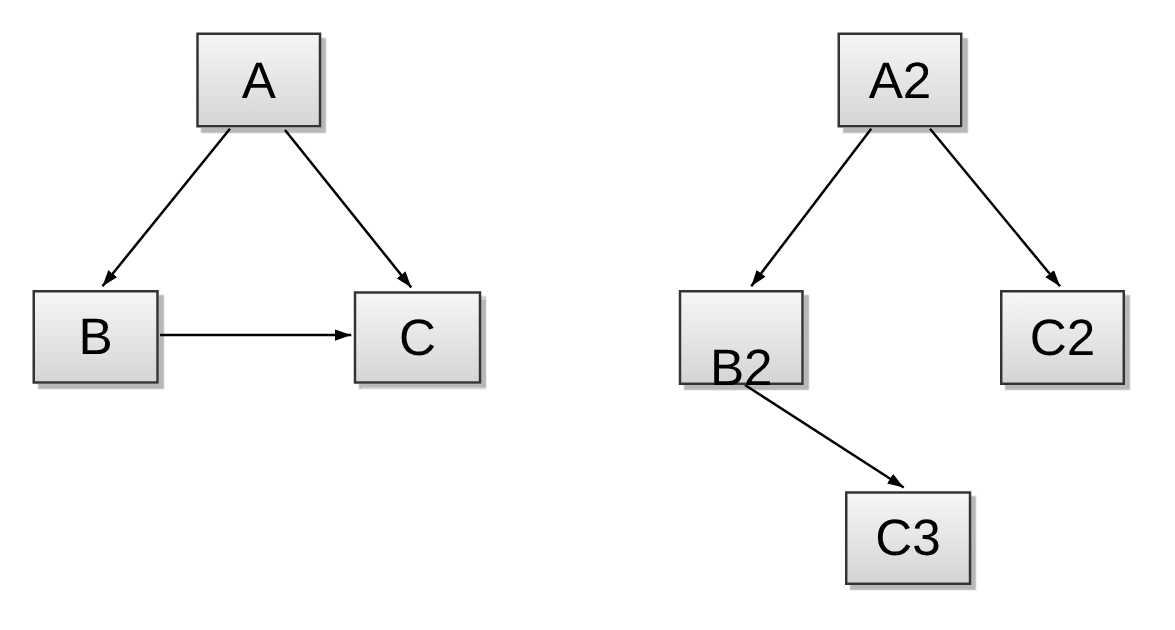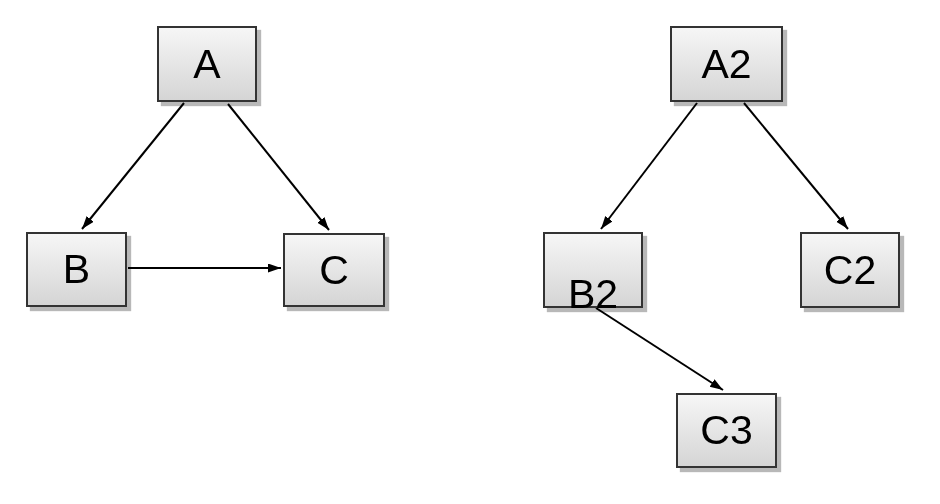--- a/index.html
+++ b/index.html
@@ -61,21 +61,21 @@
 
 <div class="node" style="left: 157px; top: 26px; width: 100px; height: 76px; border-color: rgb(51, 51, 51); background: linear-gradient(rgb(246, 246, 246) 0%, rgb(213, 213, 213) 100%);">
       <span class="node-label" style="color: rgb(0, 0, 0);">A</span>
     </div>
     <div class="node" style="left: 26px; top: 232px; width: 101px; height: 75px; border-color: rgb(51, 51, 51); background: linear-gradient(rgb(246, 246, 246) 0%, rgb(213, 213, 213) 100%);">
       <span class="node-label" style="color: rgb(0, 0, 0);">B</span>
     </div>
     <div class="node" style="left: 283px; top: 233px; width: 102px; height: 74px; border-color: rgb(51, 51, 51); background: linear-gradient(rgb(246, 246, 246) 0%, rgb(213, 213, 213) 100%);">
       <span class="node-label" style="color: rgb(0, 0, 0);">C</span>
     </div>
-    <div class="node" style="left: 670px; top: 26px; width: 113px; height: 76px; border-color: rgb(51, 51, 51); background: linear-gradient(rgb(246, 246, 246) 0%, rgb(213, 213, 213) 100%);">
+    <div class="node" style="left: 670px; top: 26px; width: 100px; height: 76px; border-color: rgb(51, 51, 51); background: linear-gradient(rgb(246, 246, 246) 0%, rgb(213, 213, 213) 100%);">
       <span class="node-label" style="color: rgb(0, 0, 0);">A2</span>
     </div>
     <div class="node" style="left: 543px; top: 232px; width: 100px; height: 76px; border-color: rgb(51, 51, 51); background: linear-gradient(rgb(246, 246, 246) 0%, rgb(213, 213, 213) 100%);">
       <span class="node-label" style="color: rgb(0, 0, 0); margin-top: 48px;">B2</span>
     </div>
     <div class="node" style="left: 800px; top: 232px; width: 100px; height: 76px; border-color: rgb(51, 51, 51); background: linear-gradient(rgb(246, 246, 246) 0%, rgb(213, 213, 213) 100%); justify-content: center;">
       <span class="node-label" style="color: rgb(0, 0, 0);">C2</span>
     </div>
     <div class="node" style="left: 676px; top: 393px; width: 101px; height: 75px; border-color: rgb(51, 51, 51); background: linear-gradient(rgb(246, 246, 246) 0%, rgb(213, 213, 213) 100%);">
       <span class="node-label" style="color: rgb(0, 0, 0);">C3</span>

